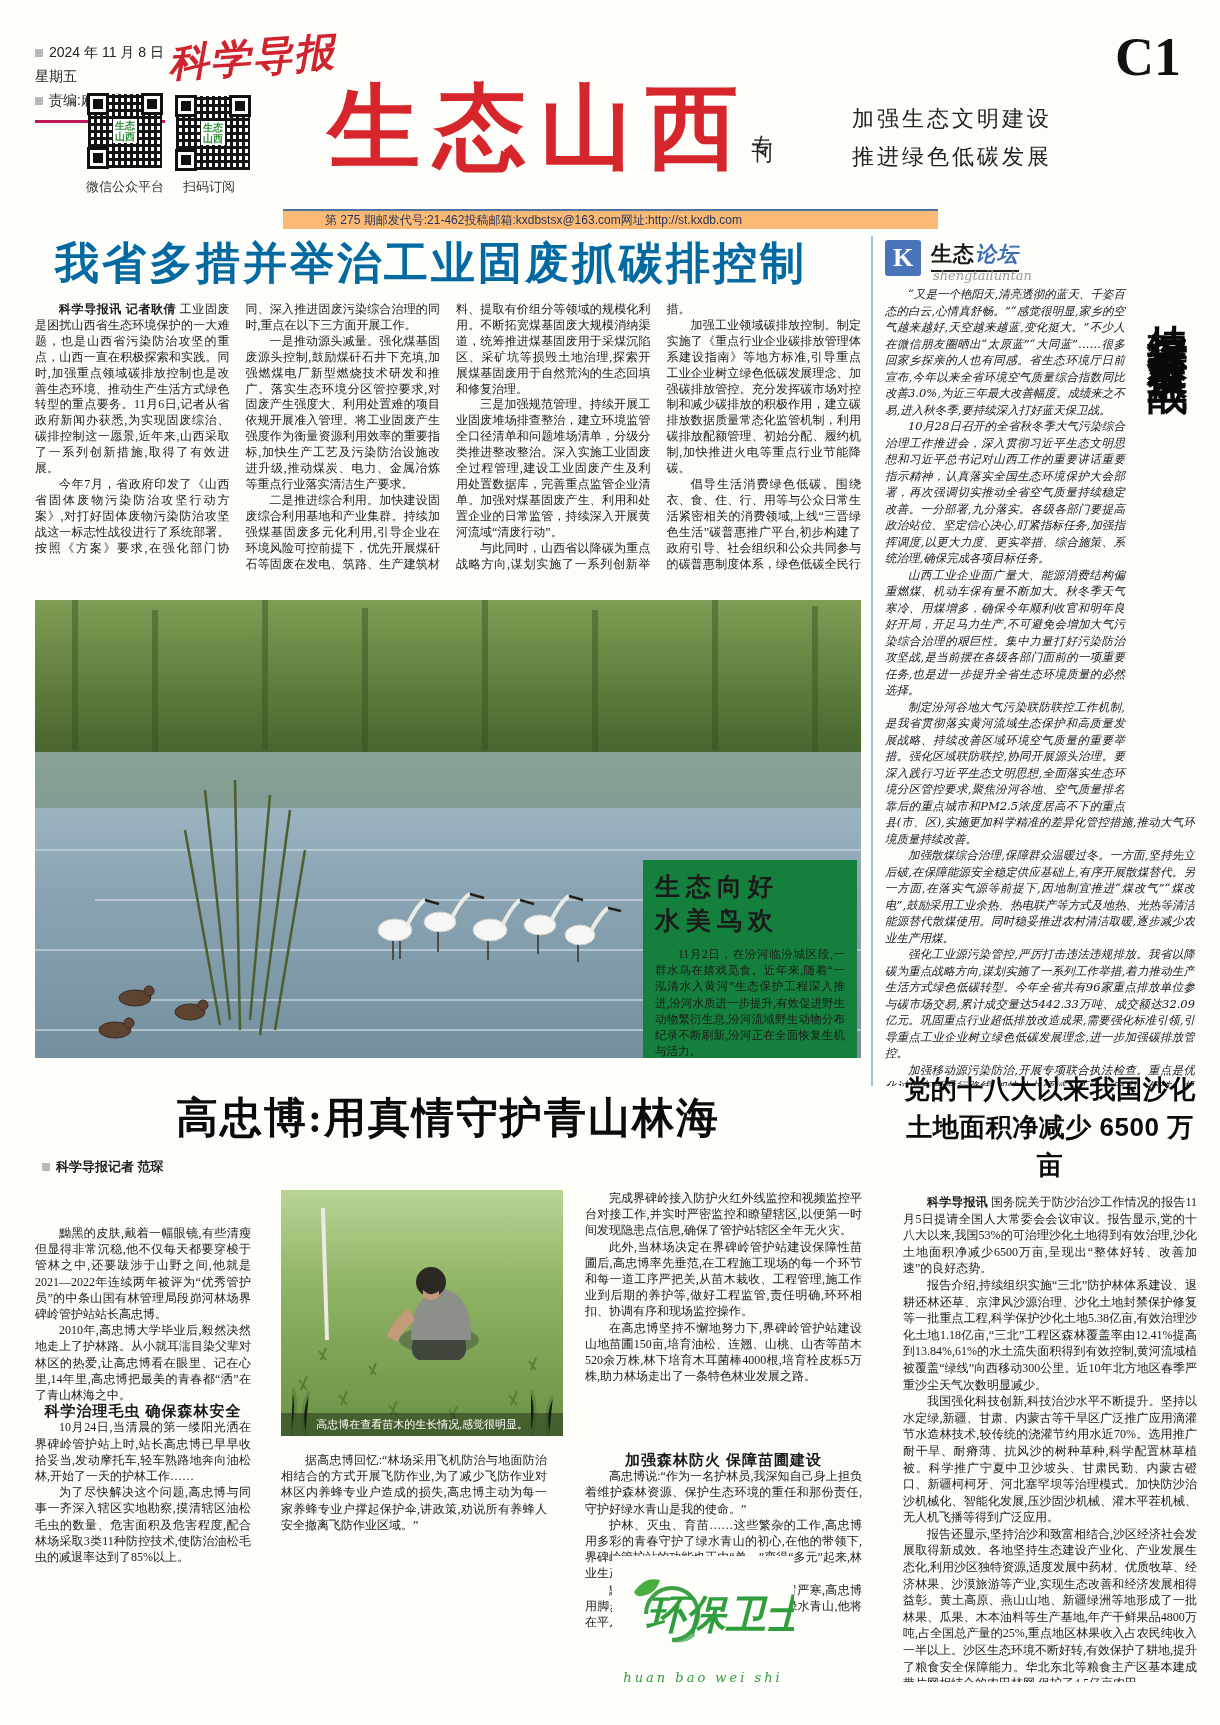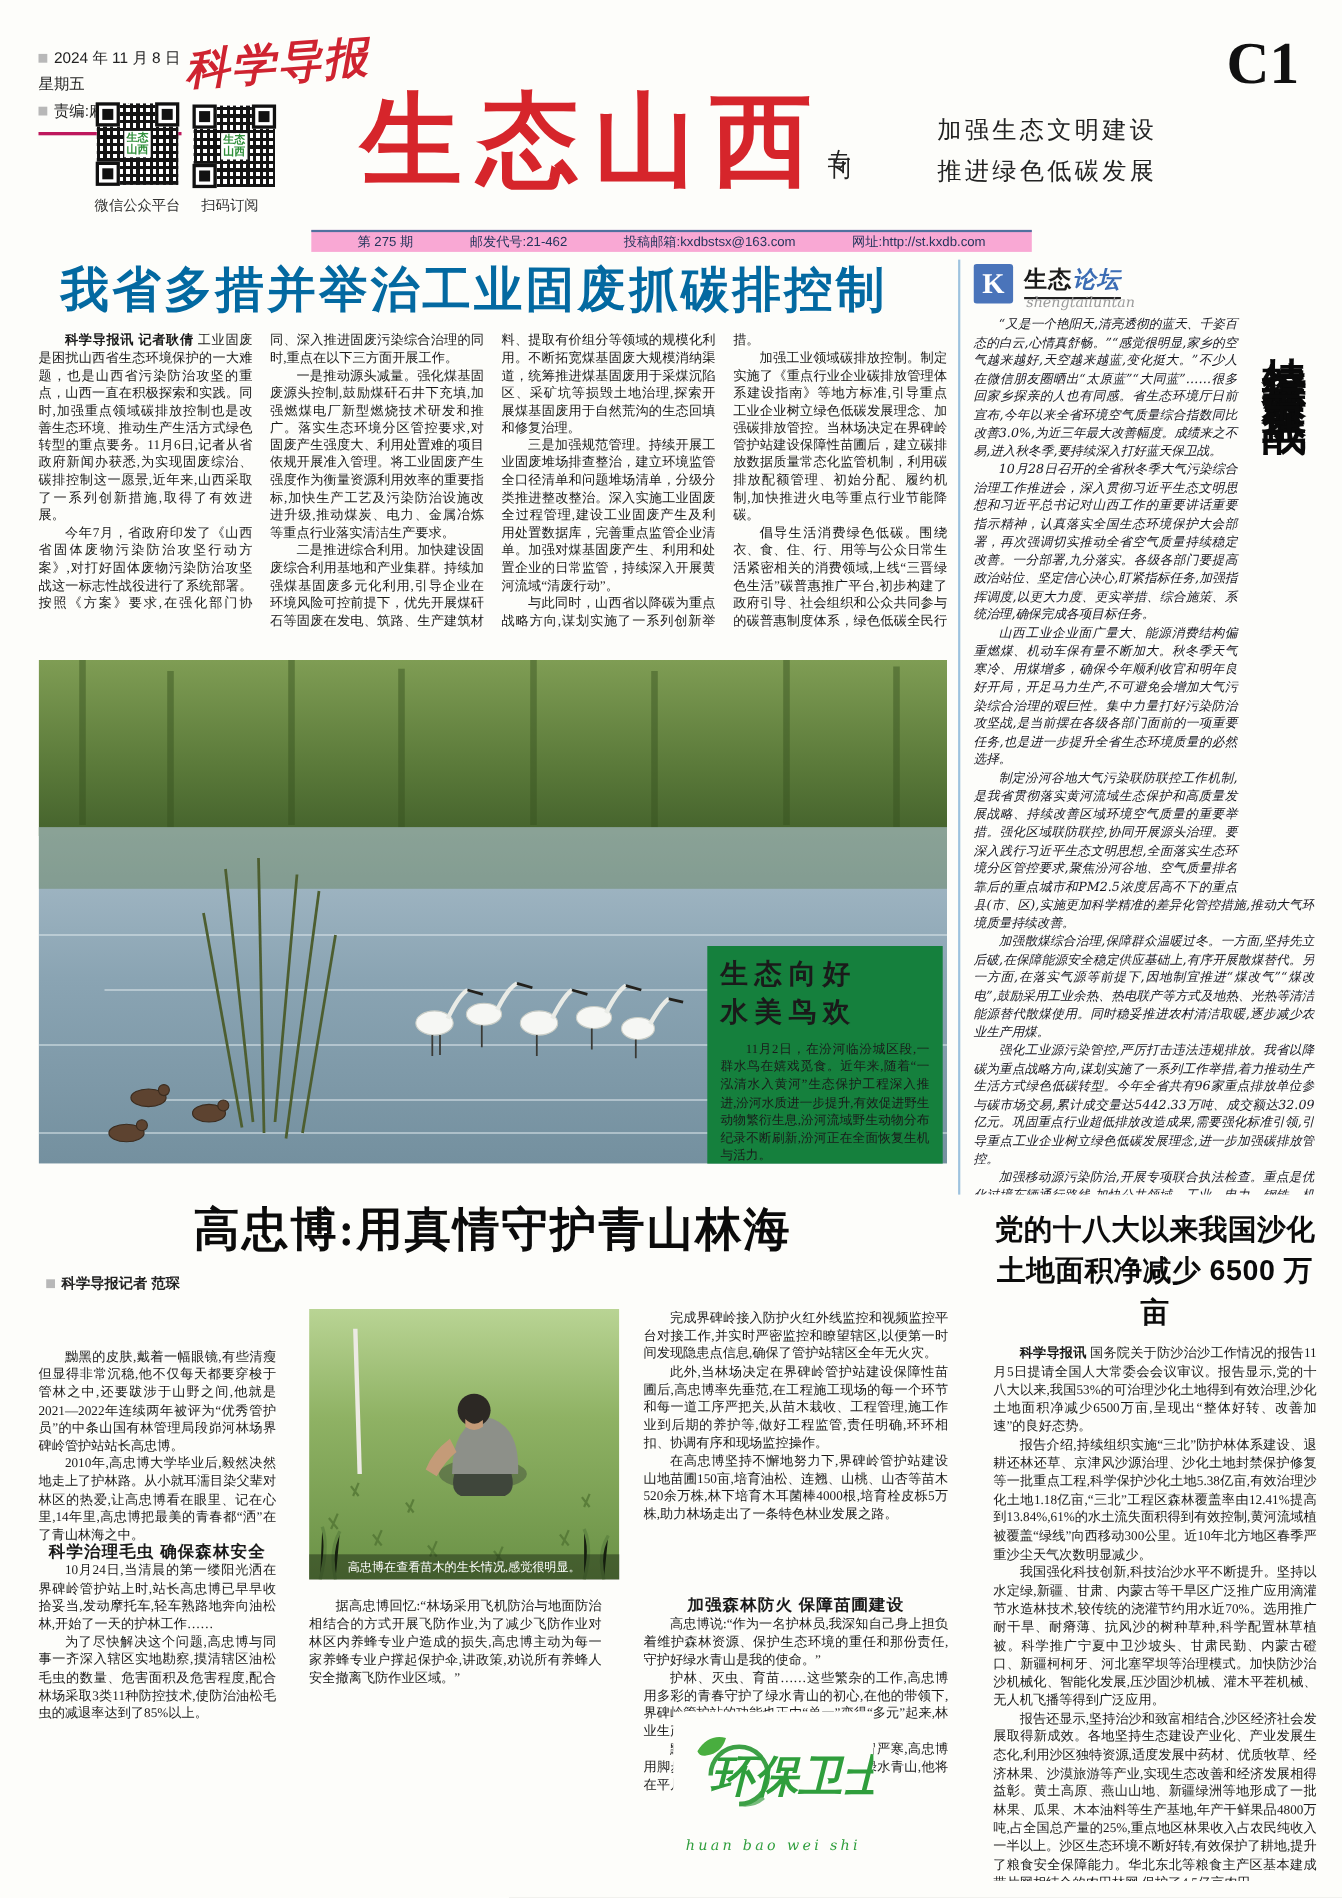--- a/index.html
+++ b/index.html
@@ -23,22 +23,22 @@
             background:#fff;color:#2f8f3a;font-size:10px;font-weight:bold;line-height:11px;
             padding:1px 2px;text-align:center;white-space:pre-line;}
   .qr-label{font-size:13px;color:#333;font-family:"Liberation Sans",sans-serif;}
   .big-title{left:328px;top:66px;color:#d6252b;font-size:92px;font-weight:900;
              font-family:"Liberation Serif",serif;letter-spacing:14px;white-space:nowrap;}
   .title-suffix{left:748px;top:118px;writing-mode:vertical-rl;font-size:21px;color:#222;
                 letter-spacing:8px;font-family:"Liberation Sans",sans-serif;}
   .slogan{left:852px;top:100px;font-size:22px;line-height:38px;color:#222;letter-spacing:3px;
           font-family:"DejaVu Serif",serif;}
   .page-num{left:1115px;top:26px;font-size:54px;font-weight:bold;font-family:"Liberation Serif",serif;color:#111;}
-  .info-bar{left:283px;top:209px;width:655px;height:20px;background:#f9a8d4;border-top:2px solid #51719f;
-            display:flex;align-items:center;justify-content:space-between;padding:0 42px;box-sizing:border-box;
+  .info-bar{left:283px;top:209px;width:655px;height:20px;background:#fdba74;border-top:2px solid #51719f;
+            display:flex;align-items:center;justify-content:flex-start;padding:0 42px;box-sizing:border-box;
             font-size:12px;color:#24355c;font-family:"Liberation Sans",sans-serif;white-space:nowrap;}
   
   .main-headline{left:35px;top:234px;width:792px;text-align:center;font-size:44px;font-weight:900;
                  font-family:"Liberation Sans",sans-serif;letter-spacing:3px;color:#0369a1;}
   .main-body{left:35px;top:302px;width:826px;height:284px;column-count:4;column-gap:16px;
              font-size:12px;line-height:15.9px;text-align:justify;overflow:hidden;}
   .main-body p{margin:0;text-indent:2em;}
   .lead{font-weight:bold;font-family:"Liberation Sans",sans-serif;}
   .divider-v{left:871px;top:236px;width:2px;height:850px;background:#9ec3de;}
   
@@ -77,21 +77,21 @@
   .gao-below-left{left:281px;top:1452px;width:266px;height:258px;}
   .gao-right-top{left:585px;top:1190px;width:277px;height:250px;}
   .gao-right-bottom{left:585px;top:1452px;width:277px;height:258px;}
   .gao-photo{left:281px;top:1190px;width:282px;height:246px;}
   .gao-photo-caption{position:absolute;left:0;bottom:0;width:100%;box-sizing:border-box;
                      background:rgba(20,30,15,0.45);color:#fff;font-size:11px;padding:4px 8px;text-align:center;}
   
   .hb-logo{left:612px;top:1556px;width:182px;height:152px;background:#fdfdfa;text-align:center;}
   .hb-pinyin{font-size:13px;color:#2f9e3c;letter-spacing:3px;font-family:"DejaVu Serif",serif;font-style:italic;}
   
-  .sand{left:903px;top:1098px;width:294px;height:612px;overflow:hidden;}
+  .sand{left:903px;top:1070px;width:294px;height:612px;overflow:hidden;}
   .sand-headline{font-size:26px;font-weight:900;font-family:"Liberation Sans",sans-serif;
                  line-height:38px;text-align:center;letter-spacing:0.5px;color:#0b0b0b;margin-bottom:10px;}
   .sand-body{font-size:12px;line-height:16.6px;text-align:justify;}
   .sand-body p{margin:0;text-indent:2em;}
 </style>
 </head>
 <body>
 
 <div class="page">
 
@@ -134,21 +134,21 @@
   </div>
 
   <div class="abs main-headline">我省多措并举治工业固废抓碳排控制</div>
   <div class="abs main-body">
     <p><span class="lead">科学导报讯 记者耿倩</span>&nbsp;<span>工业固废是困扰山西省生态环境保护的一大难题，也是山西省污染防治攻坚的重点，山西一直在积极探索和实践。同时,加强重点领域碳排放控制也是改善生态环境、推动生产生活方式绿色转型的重点要务。11月6日,记者从省政府新闻办获悉,为实现固废综治、碳排控制这一愿景,近年来,山西采取了一系列创新措施,取得了有效进展。</span></p>
     <p>今年7月，省政府印发了《山西省固体废物污染防治攻坚行动方案》,对打好固体废物污染防治攻坚战这一标志性战役进行了系统部署。按照《方案》要求,在强化部门协同、深入推进固废污染综合治理的同时,重点在以下三方面开展工作。</p>
     <p>一是推动源头减量。强化煤基固废源头控制,鼓励煤矸石井下充填,加强燃煤电厂新型燃烧技术研发和推广。落实生态环境分区管控要求,对固废产生强度大、利用处置难的项目依规开展准入管理。将工业固废产生强度作为衡量资源利用效率的重要指标,加快生产工艺及污染防治设施改进升级,推动煤炭、电力、金属冶炼等重点行业落实清洁生产要求。</p>
     <p>二是推进综合利用。加快建设固废综合利用基地和产业集群。持续加强煤基固废多元化利用,引导企业在环境风险可控前提下，优先开展煤矸石等固废在发电、筑路、生产建筑材料、提取有价组分等领域的规模化利用。不断拓宽煤基固废大规模消纳渠道，统筹推进煤基固废用于采煤沉陷区、采矿坑等损毁土地治理,探索开展煤基固废用于自然荒沟的生态回填和修复治理。</p>
     <p>三是加强规范管理。持续开展工业固废堆场排查整治，建立环境监管全口径清单和问题堆场清单，分级分类推进整改整治。深入实施工业固废全过程管理,建设工业固废产生及利用处置数据库，完善重点监管企业清单。加强对煤基固废产生、利用和处置企业的日常监管，持续深入开展黄河流域“清废行动”。</p>
     <p>与此同时，山西省以降碳为重点战略方向,谋划实施了一系列创新举措。</p>
-    <p>加强工业领域碳排放控制。制定实施了《重点行业企业碳排放管理体系建设指南》等地方标准,引导重点工业企业树立绿色低碳发展理念、加强碳排放管控。当林场决定在界碑岭管护站建设保障性苗圃后，建立碳排放数据质量常态化监管机制，利用碳排放配额管理、初始分配、履约机制,加快推进火电等重点行业节能降碳。</p>
+    <p>加强工业领域碳排放控制。制定实施了《重点行业企业碳排放管理体系建设指南》等地方标准,引导重点工业企业树立绿色低碳发展理念、加强碳排放管控。充分发挥碳市场对控制和减少碳排放的积极作用，建立碳排放数据质量常态化监管机制，利用碳排放配额管理、初始分配、履约机制,加快推进火电等重点行业节能降碳。</p>
     <p>倡导生活消费绿色低碳。围绕衣、食、住、行、用等与公众日常生活紧密相关的消费领域,上线“三晋绿色生活”碳普惠推广平台,初步构建了政府引导、社会组织和公众共同参与的碳普惠制度体系，绿色低碳全民行动取得积极成效,全省已有超过630万居民参与碳减排，累计减碳量达19.7万吨。山西省“碳普惠机制–三晋绿色生活”先后入选生态环境部2022年绿色低碳典型案例和2024年“美丽中国,我是行动者”十佳公众参与案例。</p>
 
   </div>
 
   <div class="abs divider-v"></div>
 
   <div class="abs forum">
     <div class="forum-head">
       <div class="k-logo">K</div>
       <div class="forum-title"><span>生态</span><span class="t2">论坛</span></div>

